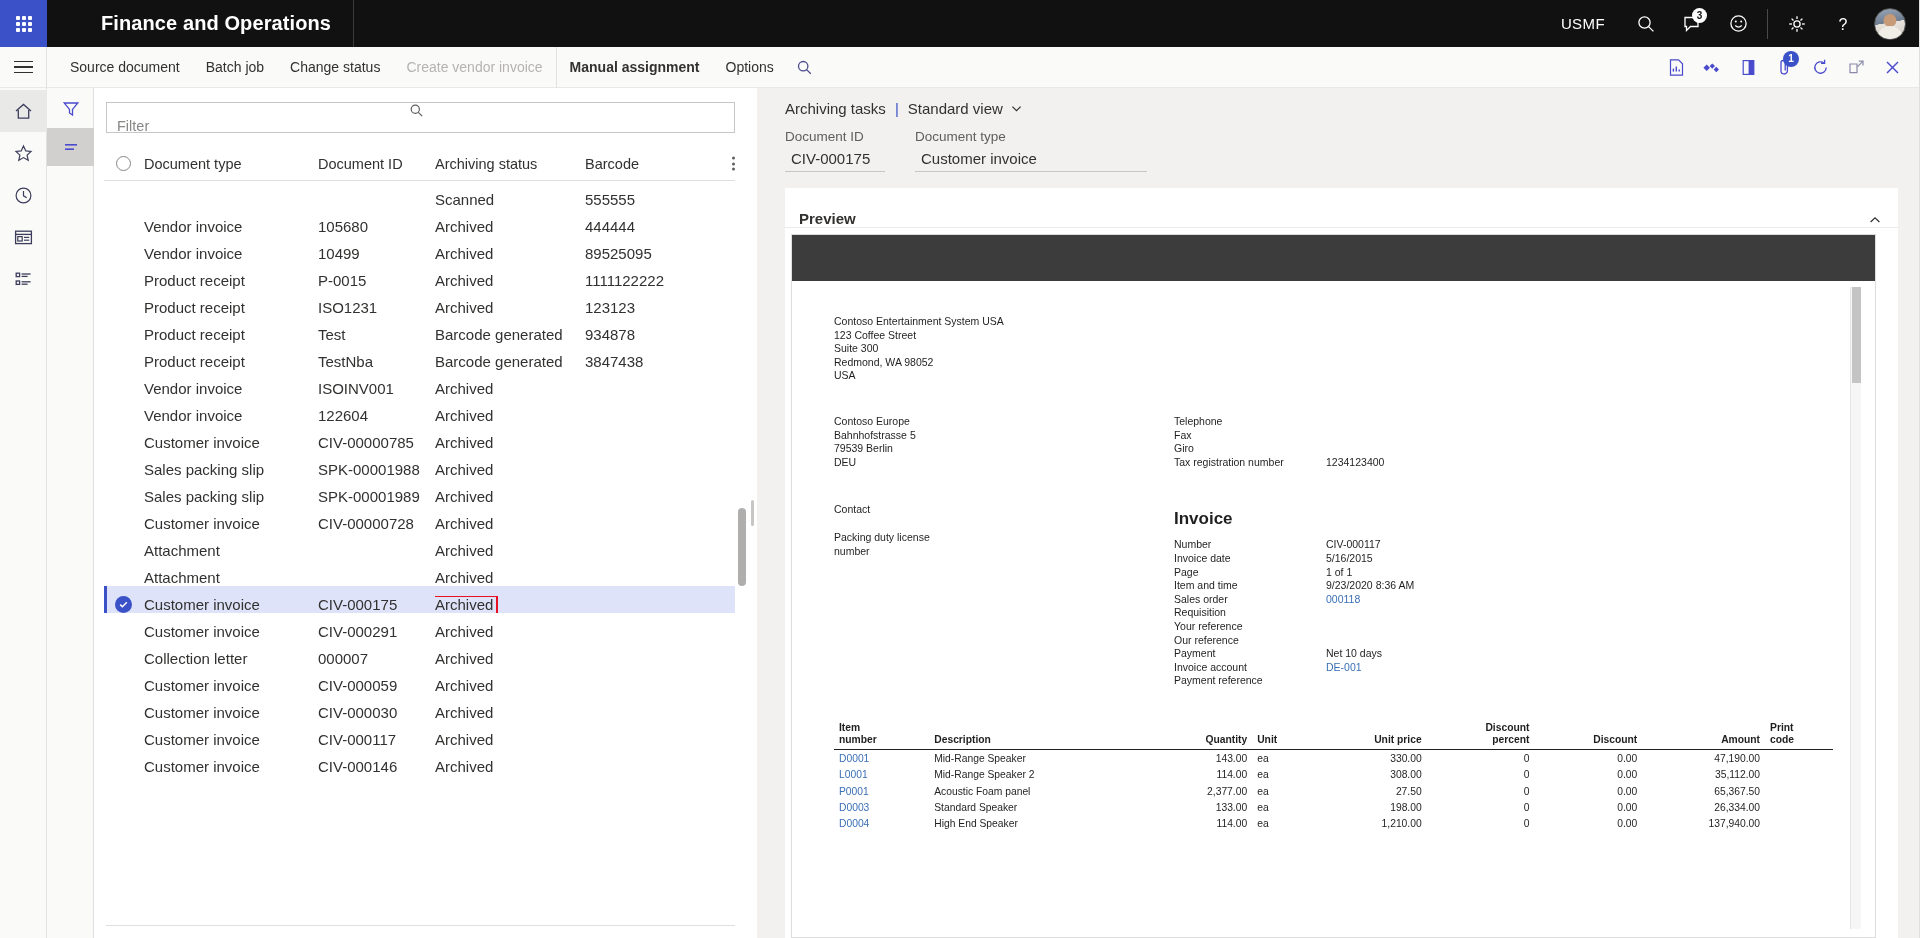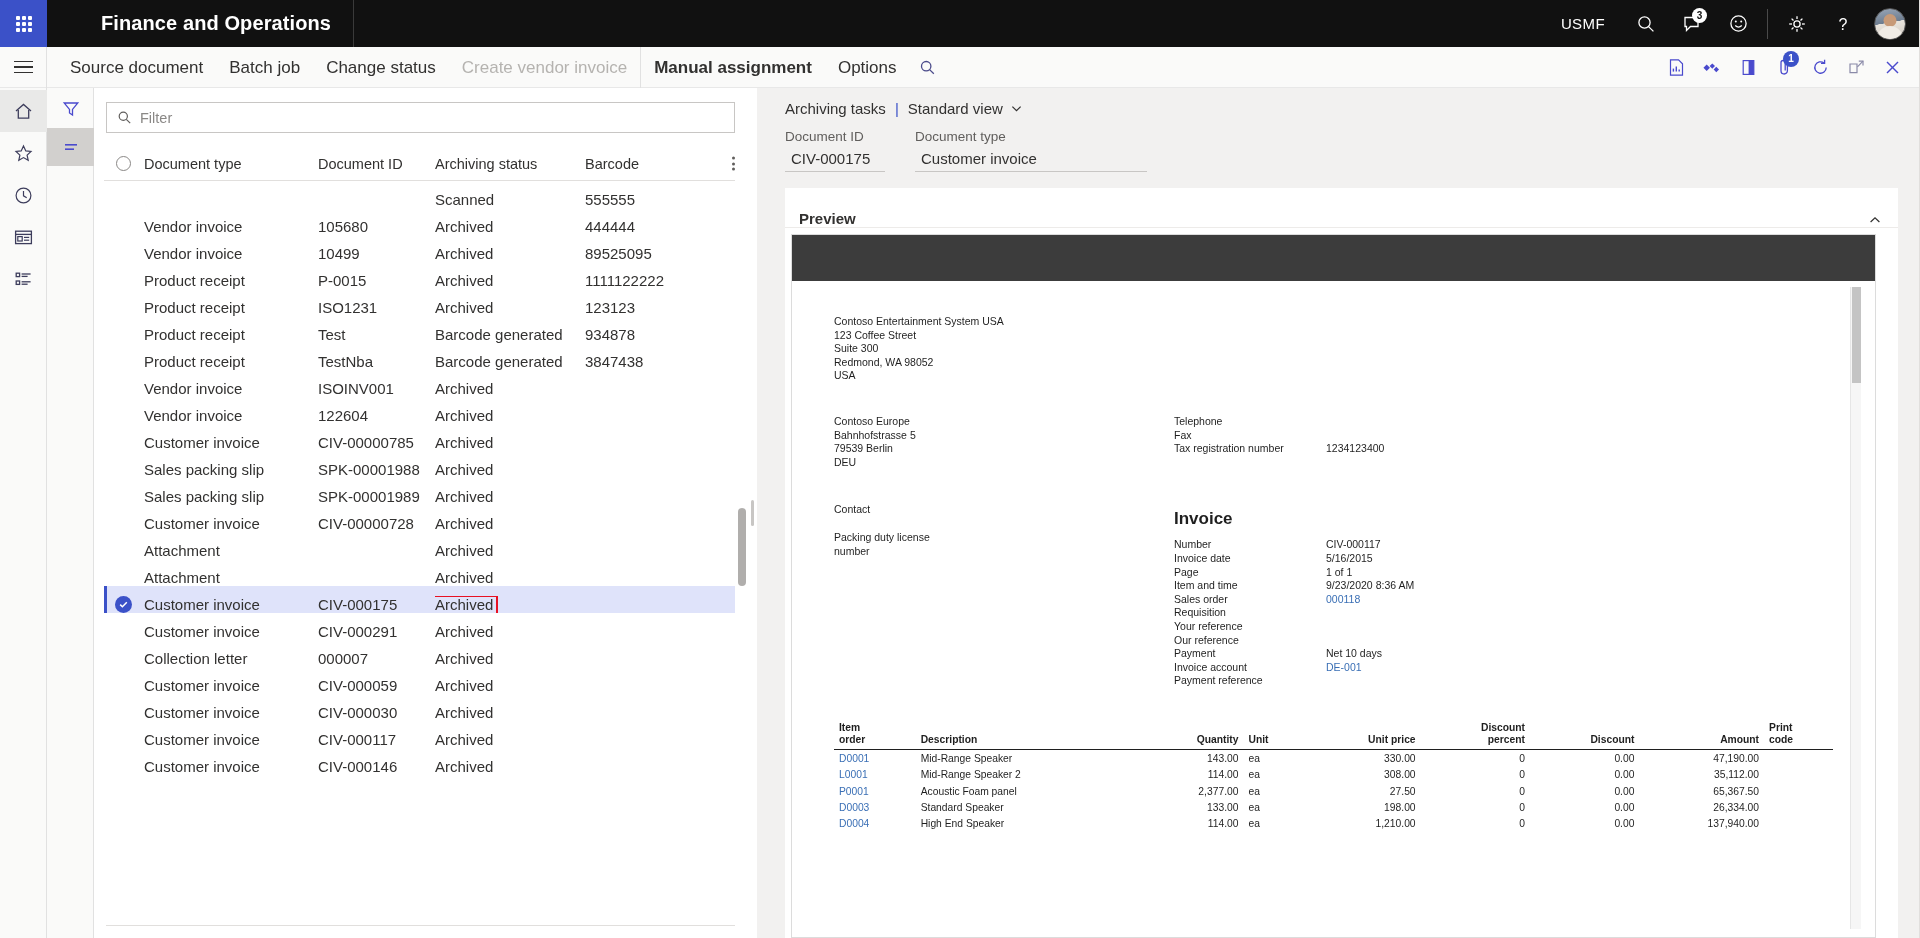--- a/index.html
+++ b/index.html
@@ -66,21 +66,21 @@
     display: flex; align-items: center; position: relative;
   }
   .hamburger {
     width: 47px; height: 41px; display: flex; align-items: center; justify-content: center;
     border-right: 1px solid #e1e1e1; cursor: pointer; flex: 0 0 47px;
   }
   .ham-lines { width: 19px; }
   .ham-lines i { display: block; height: 1.6px; background: #323130; margin: 4px 0; }
   .tb-tabs { display: flex; align-items: center; height: 41px; padding-left: 10px; }
   .tb-tab {
-    font-size: 17px; color: #323130; padding: 0 13px; height: 41px; line-height: 41px;
+    font-size: 14px; color: #323130; padding: 0 13px; height: 41px; line-height: 41px;
     cursor: pointer; white-space: nowrap;
   }
   .tb-tab.disabled { color: #b5b3b0; cursor: default; }
   .tb-tab.active { font-weight: bold; }
   .tb-tab.sep-left { border-left: 1px solid #e1e1e1; }
   .tb-search {
     width: 36px; height: 41px; display: flex; align-items: center; justify-content: center;
     color: #4a4a8a; cursor: pointer;
   }
   .toolbar-right {
@@ -121,21 +121,21 @@
   }
   .frail-item.selected { background: #d2d0ce; }
 
   
   .grid-panel {
     flex: 0 0 650px; background: #ffffff; display: flex; flex-direction: column;
     position: relative; padding: 14px 0 0 10px;
   }
   .filter-box {
     margin: 0 12px 14px 2px; height: 31px; border: 1px solid #c8c6c4; background: #fff;
-    display: flex; align-items: center; padding: 0 10px;
+    display: flex; align-items: center; padding: 0 10px; flex-direction: column;
   }
   .filter-box .mag { color: #605e5c; margin-right: 8px; display: flex; }
   .filter-box input {
     border: 0; outline: 0; font-size: 14.5px; color: #323130; width: 100%;
     font-family: "Liberation Sans", sans-serif; background: transparent;
   }
   .filter-box input::placeholder { color: #8a8886; }
 
   .grid-head {
     display: flex; align-items: center; height: 34px; border-bottom: 1px solid #e1dfdd;
@@ -715,20 +715,24 @@
               <div class="right" id="contact-info">
                   <div class="kv">
                     <span class="k">Telephone</span>
                     <span class="v"></span>
                   </div>
                   <div class="kv">
                     <span class="k">Fax</span>
                     <span class="v"></span>
                   </div>
                   <div class="kv">
+                    <span class="k">Giro</span>
+                    <span class="v"></span>
+                  </div>
+                  <div class="kv">
                     <span class="k">Tax registration number</span>
                     <span class="v">1234123400</span>
                   </div>
                 </div>
             </div>
 
             <div style="height:34px"></div>
             <div class="two-col">
               <div class="left">
                 <div class="addr-line">Contact</div>
@@ -785,21 +789,21 @@
                     </div>
                   </div>
               </div>
             </div>
 
             <div style="height:26px"></div>
             <table class="lines-tbl">
               <thead>
                   <tr id="lines-head">
                     <th class="l">Item
-order</th>
+number</th>
                     <th class="l">Description</th>
                     <th>Quantity</th>
                     <th class="l">Unit</th>
                     <th>Unit price</th>
                     <th>Discount
 percent</th>
                     <th>Discount</th>
                     <th>Amount</th>
                     <th class="l">Print
 code</th>

